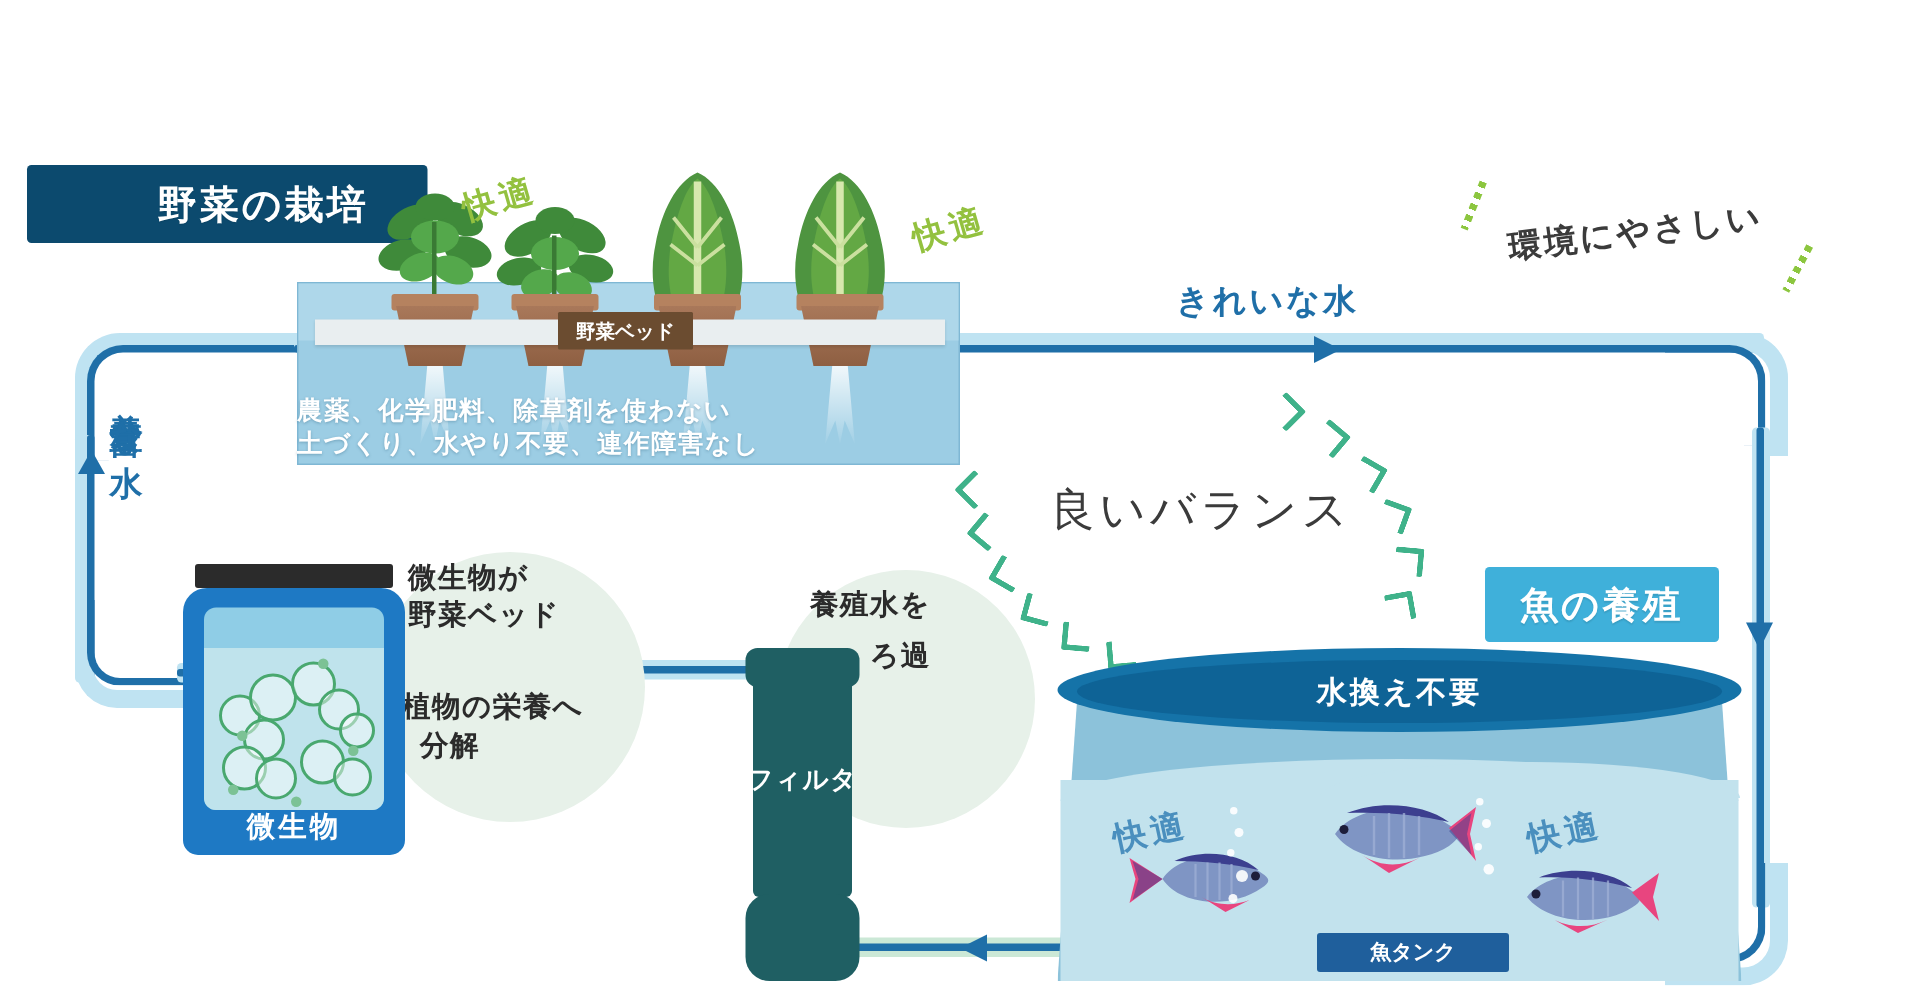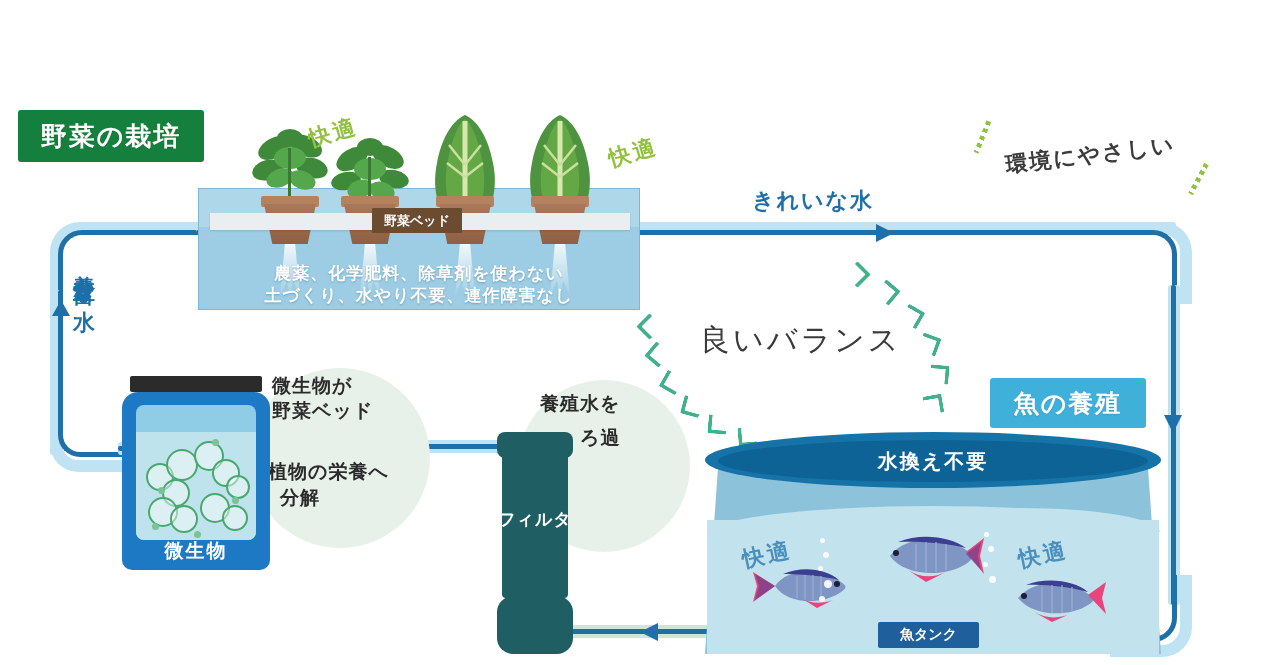--- a/index.html
+++ b/index.html
@@ -37,23 +37,24 @@
     color: #ffffff;
     font-weight: bold;
     display: flex;
     align-items: center;
     justify-content: center;
     letter-spacing: 2px;
     text-shadow: 0 1px 1px rgba(0,0,0,0.10);
   }
   #badge-veg {
     left: 18px; top: 110px;
-    width: 186px; height: 52px;
-    background: #15803d;
+    width: 219px; height: 52px;
+    background: #0c4a6e;
     font-size: 26px;
+    padding-left: 48px;
   }
   #badge-fish {
     left: 990px; top: 378px;
     width: 156px; height: 50px;
     background: #3fb0da;
     font-size: 25px;
   }
 
   
   .pipe-outer {
@@ -109,21 +110,21 @@
     font-weight: bold;
     display: flex;
     align-items: center;
     justify-content: center;
     border-radius: 1px;
   }
   .veg-note {
     color: #ffffff;
     font-size: 17px;
     font-weight: bold;
-    text-align: center;
+    text-align: left;
     width: 442px;
     left: 198px;
     letter-spacing: 1px;
     text-shadow: 0 1px 2px rgba(30,80,110,0.35);
   }
 
   
   .pot {
     width: 52px; height: 40px;
     background: linear-gradient(#a9785a, #8e5f42);
@@ -340,21 +341,21 @@
     left: 705px; top: 448px;
     width: 456px;
     text-align: center;
     color: #ffffff;
     font-size: 20px;
     font-weight: bold;
     letter-spacing: 2px;
   }
   #tank-name {
     left: 878px; top: 622px;
-    width: 101px; height: 26px;
+    width: 128px; height: 26px;
     background: #1f5f9c;
     color: #ffffff;
     font-size: 14px;
     font-weight: bold;
     display: flex;
     align-items: center;
     justify-content: center;
     border-radius: 2px;
   }
   .fish {
@@ -488,21 +489,21 @@
 
   <div class="abs" id="veg-bed-bar"></div>
   <div class="abs" id="veg-bed-label">野菜ベッド</div>
 
   <div class="abs veg-note" style="top:262px;">農薬、化学肥料、除草剤を使わない</div>
   <div class="abs veg-note" style="top:284px;">土づくり、水やり不要、連作障害なし</div>
 
   <div class="abs kaiteki-green" style="left:308px; top:118px; transform:rotate(-16deg);">快適</div>
   <div class="abs kaiteki-green" style="left:608px; top:138px; transform:rotate(-16deg);">快適</div>
 
-  <div class="abs flow-label" style="left:752px; top:186px;">きれいな水</div>
+  <div class="abs flow-label" style="left:784px; top:186px;">きれいな水</div>
   <div class="abs flow-label" id="label-nutrient">養分豊富な水</div>
 
   <div class="abs" id="eco-text">環境にやさしい</div>
   <div class="abs eco-hatch" style="left:980px; top:120px; transform:rotate(22deg);"></div>
   <div class="abs eco-hatch" style="left:1196px; top:162px; transform:rotate(28deg);"></div>
 
   <div class="abs" id="balance-text">良いバランス</div>
   <div class="abs" style="left:620px; top:255px; width:360px; height:200px;">
     <div class="chev" style="left:228px; top:10px; transform:rotate(-135deg);"></div>
     <div class="chev" style="left:258px; top:28px; transform:rotate(-140deg);"></div>

